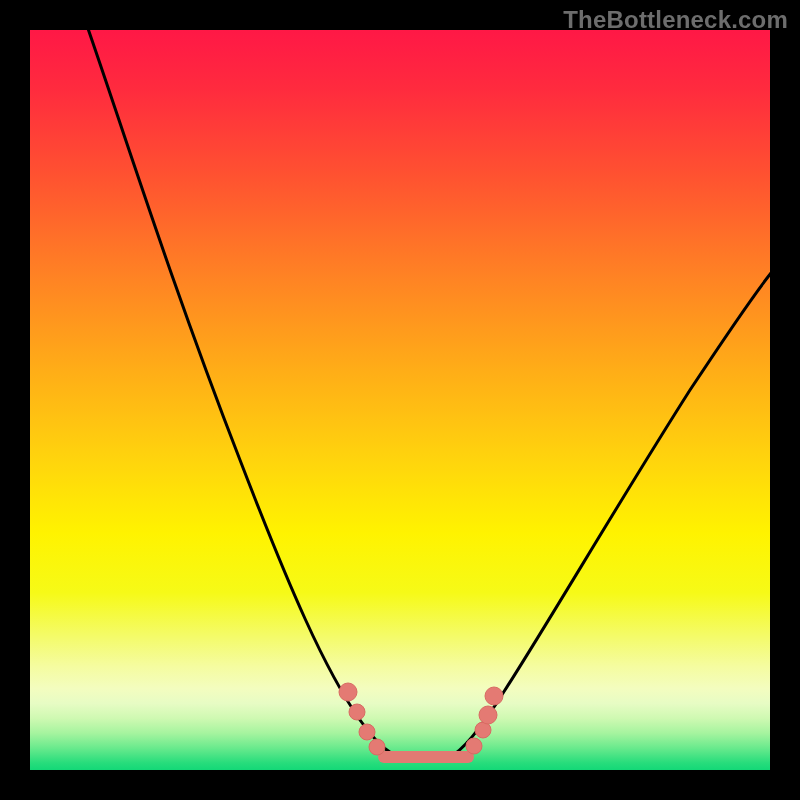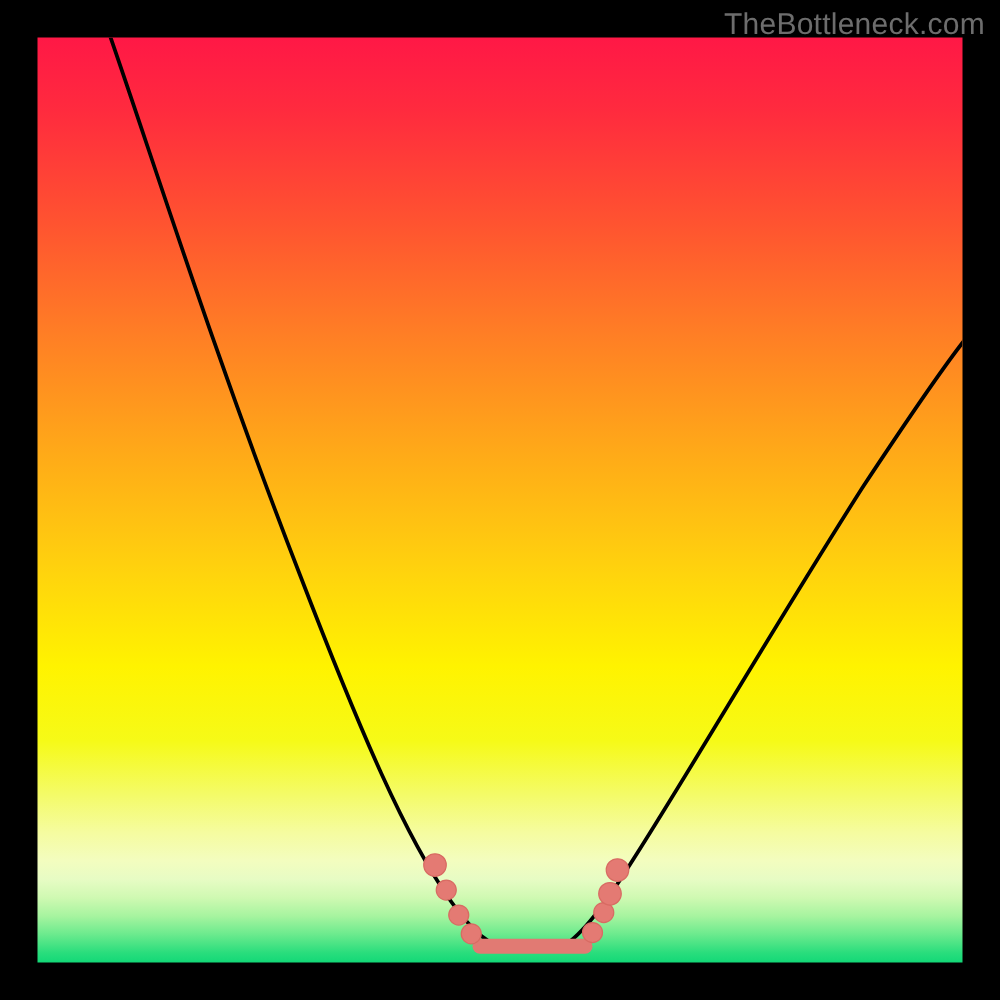--- a/index.html
+++ b/index.html
@@ -46,21 +46,21 @@
     );
     overflow: hidden;
   }
   .watermark {
     position: absolute;
     top: 6px;
     right: 12px;
     color: #6d6d6d;
     font-size: 24px;
     letter-spacing: 0.2px;
-    font-weight: 400;
+    font-weight: 700;
   }
   svg.curve {
     position: absolute;
     left: 0; top: 0;
     width: 740px;
     height: 740px;
   }
   .curve path.black {
     fill: none;
     stroke: #000;

